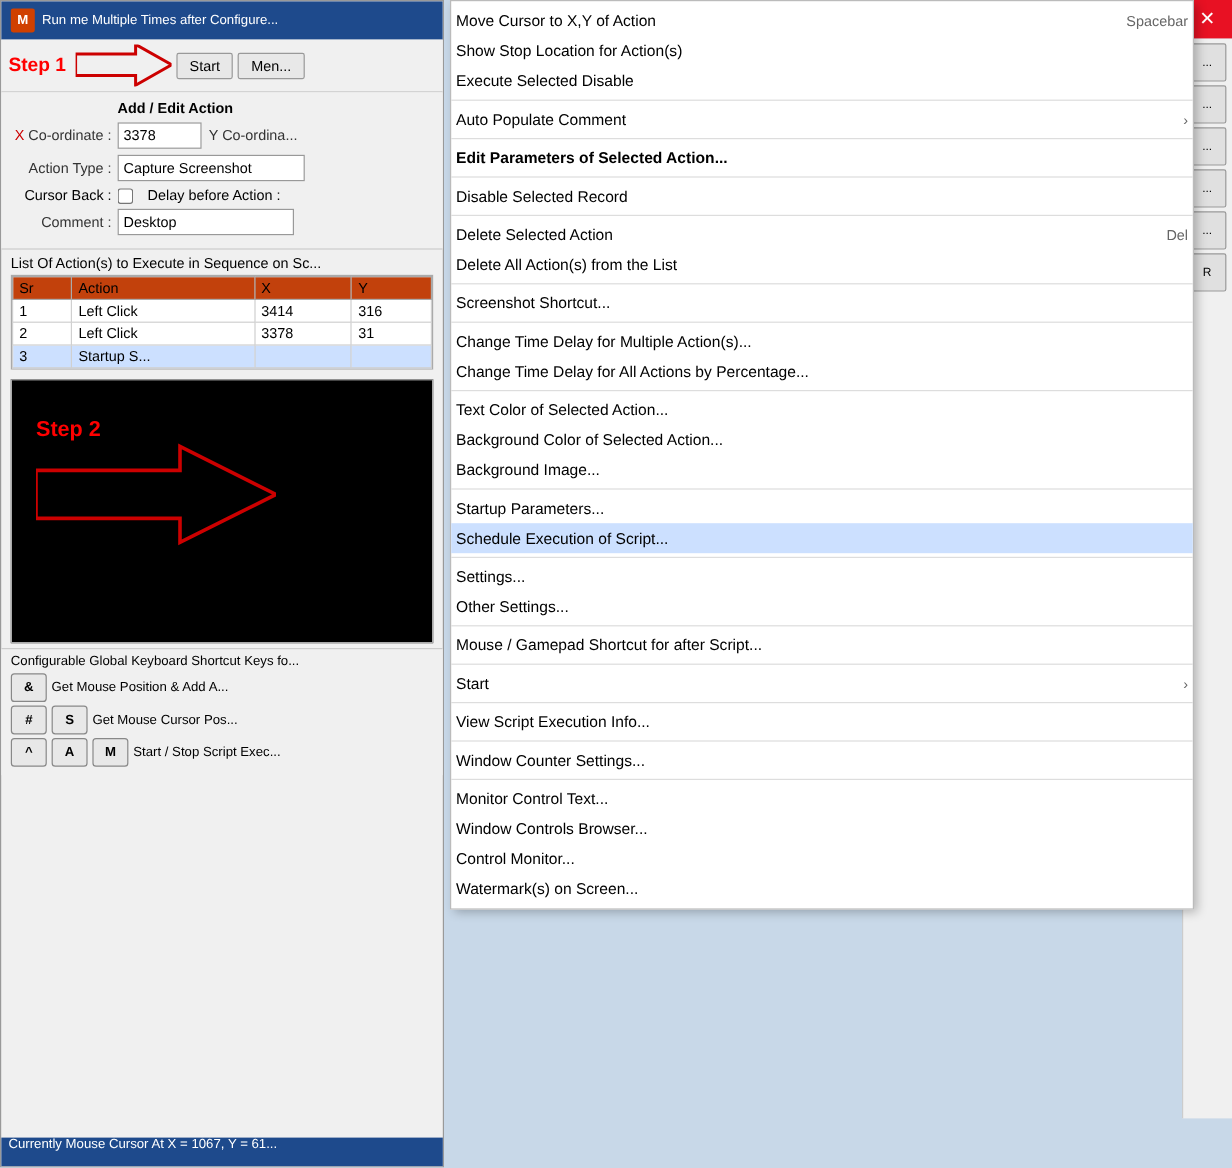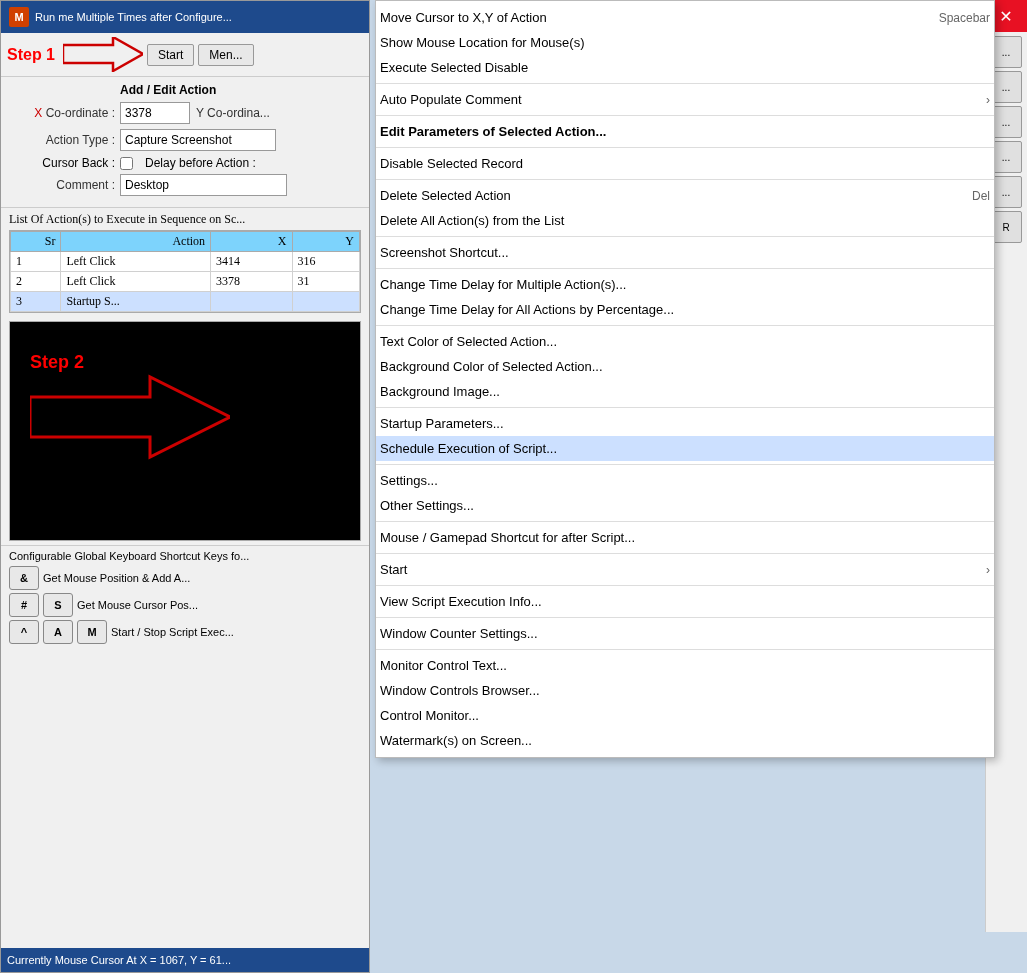--- a/index.html
+++ b/index.html
@@ -68,21 +68,21 @@
       border-radius: 2px;
     }
     .toolbar .step1-label {
       color: red;
       font-weight: bold;
       font-size: 16px;
       margin-right: 4px;
     }
 
     .form-section {
-      padding: 6px 24px;
+      padding: 6px 2px;
       background: #f0f0f0;
       border-bottom: 1px solid #ccc;
     }
     .form-row {
       display: flex;
       align-items: center;
       margin-bottom: 5px;
       font-size: 12px;
     }
     .form-row label {
@@ -98,21 +98,21 @@
       font-size: 12px;
       height: 22px;
     }
     .form-row input.coord-input {
       width: 70px;
     }
     .form-row .action-type-input {
       width: 156px;
     }
     .form-row .comment-input {
-      width: 167px;
+      width: 147px;
     }
     .form-row .coord-label2 {
       margin-left: 6px;
       margin-right: 4px;
       color: #333;
     }
     .x-label { color: #cc0000; }
 
     .cursor-back-row {
       display: flex;
@@ -120,41 +120,40 @@
       font-size: 12px;
       margin-bottom: 4px;
     }
     .cursor-back-row label { min-width: 90px; text-align: right; margin-right: 5px; }
     .cursor-back-row input[type="checkbox"] { margin-right: 8px; }
     .cursor-back-row .delay-label { margin-left: 4px; }
 
     
     .action-list-section {
       padding: 4px 8px;
-      font-family: Liberation Serif, serif;
     }
     .action-list-title {
       font-size: 12px;
       margin-bottom: 3px;
     }
     .action-table-container {
       border: 1px solid #aaa;
       background: white;
       overflow: hidden;
     }
     .action-table {
       width: 100%;
       border-collapse: collapse;
       font-size: 12px;
     }
     .action-table th {
-      background: #7dd3fc;
+      background: #c2410c;
       border: 1px solid #aaa;
       padding: 2px 5px;
-      text-align: right;
+      text-align: left;
       font-weight: normal;
     }
     .action-table td {
       border: 1px solid #d0d0d0;
       padding: 2px 5px;
     }
     .action-table tr.selected td {
       background: #cce0ff;
     }
 
@@ -209,21 +208,21 @@
     }
     .status-bar {
       position: absolute;
       bottom: 0; left: 0;
       width: 370px;
       height: 24px;
       background: #1e4a8c;
       color: white;
       font-size: 11px;
       display: flex;
-      align-items: center;
+      align-items: flex-start;
       padding: 0 6px;
     }
 
     
     .right-panel {
       position: absolute;
       top: 32px;
       right: 0;
       width: 42px;
       height: 900px;
@@ -429,21 +428,21 @@
   <span>✕</span>
 </div>
 
 <div class="context-menu">
 
   <div class="context-menu-item">
     <span>Move Cursor to X,Y of Action</span>
     <span class="shortcut">Spacebar</span>
   </div>
   <div class="context-menu-item">
-    <span>Show Mouse Location for Mouse(s)</span>
+    <span>Show Stop Location for Action(s)</span>
   </div>
   <div class="context-menu-item">
     <span>Execute Selected Disable</span>
   </div>
 
   <div class="context-menu-separator"></div>
 
   <div class="context-menu-item">
     <span>Auto Populate Comment</span>
     <span class="submenu-arrow">›</span>

